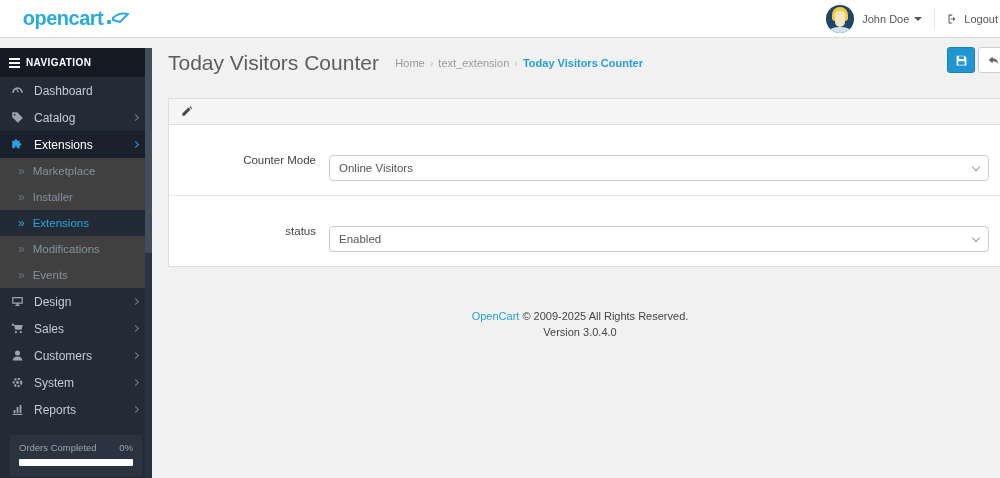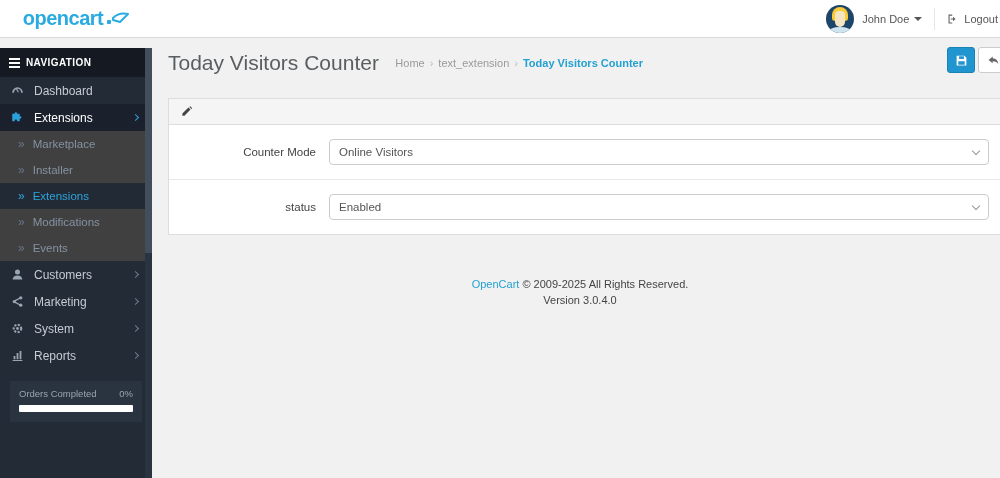--- a/index.html
+++ b/index.html
@@ -86,21 +86,21 @@
   .btn-back svg { width:13px; height:13px; fill:#666; }
 
   .panel { margin:8px 3px 0 16px; background:#fff; border:1px solid #ddd; }
   .panel-heading { padding:7px 12px; background:#f5f5f5; border-bottom:1px solid #ddd;
     font-size:12px; color:#444; display:flex; align-items:center; gap:7px; }
   .panel-heading svg { width:11px; height:11px; fill:#444; }
   .form-row { display:flex; align-items:center; padding:14px 15px; }
   .form-row.bordered { border-bottom:1px solid #e8e8e8; }
   .form-row label { width:132px; text-align:right; font-weight:normal;
     font-size:11.5px; color:#444; flex:0 0 auto; }
-  .field { flex:1; margin-left:13px; position:relative; }
+  .field { flex:1; margin-left:13px; position:relative;margin-top:16px; }
   .field select { width:100%; height:26px; -webkit-appearance:none; appearance:none;
     border:1px solid #ccc; border-radius:4px; padding:0 24px 0 9px;
     font-size:11.5px; color:#555; background:#fff;
     font-family:"Liberation Sans","DejaVu Sans",sans-serif; }
   .sel-caret { position:absolute; right:10px; top:9px; width:6px; height:6px;
     border-right:1.5px solid #999; border-bottom:1.5px solid #999;
     transform:rotate(45deg); pointer-events:none; }
 
   .footer { text-align:center; margin-top:42px; font-size:11px; color:#444; line-height:1.45; }
   .footer a { color:#23a1d1; text-decoration:none; cursor:pointer; }
@@ -145,20 +145,29 @@
   </div>
   <ul class="menu">
     <li class="item">
       <span class="ic">
         <svg viewBox="0 0 16 16">
             <path d="M8 4a6.5 6.5 0 0 0-6.5 6.9l2.2-.2a4.3 4.3 0 0 1 2.5-4.2l2.3 4 1.3-.7-2.2-4A4.3 4.3 0 0 1 12.3 10.7l2.2.2A6.5 6.5 0 0 0 8 4z"></path>
           </svg>
       </span>
       <span class="lbl">Dashboard</span>
     </li>
+    <li class="item">
+      <span class="ic">
+        <svg viewBox="0 0 16 16">
+            <path fill-rule="evenodd" d="M7.6 1.5H1.5v6.1l7 7 6.1-6.1-7-7zM4.6 5.6a1.1 1.1 0 1 1 0-2.2 1.1 1.1 0 0 1 0 2.2z"></path>
+          </svg>
+      </span>
+      <span class="lbl">Catalog</span>
+      <span class="chev"></span>
+    </li>
     <li class="item active">
       <span class="ic">
         <svg viewBox="0 0 16 16">
             <path d="M6 1.5c.8 0 1.5.6 1.5 1.4 0 .2-.1.5-.2.6h3.4v3.2c.2-.1.4-.2.7-.2.8 0 1.4.7 1.4 1.5s-.6 1.5-1.4 1.5c-.3 0-.5-.1-.7-.2v3.2H7.3c.1-.2.2-.4.2-.7 0-.8-.7-1.4-1.5-1.4s-1.5.6-1.5 1.4c0 .3.1.5.2.7H1.5V3.5h3.2c-.1-.1-.2-.4-.2-.6 0-.8.7-1.4 1.5-1.4z"></path>
           </svg>
       </span>
       <span class="lbl">Extensions</span>
       <span class="chev"></span>
     </li>
   </ul>
@@ -181,36 +190,44 @@
     </li>
     <li>
       <span class="dbl"></span>
       <span>Events</span>
     </li>
   </ul>
   <ul class="menu">
     <li class="item">
       <span class="ic">
         <svg viewBox="0 0 16 16">
+            <path fill-rule="evenodd" d="M1.5 2.5h13v8.2H9.2l.5 1.8h1.3v1H5v-1h1.3l.5-1.8H1.5V2.5zM3 4h10v5.2H3V4z"></path>
+          </svg>
+      </span>
+      <span class="lbl">Design</span>
+      <span class="chev"></span>
+    </li>
+    <li class="item">
+      <span class="ic">
+        <svg viewBox="0 0 16 16">
+            <path d="M1 2h2.4l.5 1.8h10.6l-1.6 5.7H5.3L4 4.5H1V2z"></path>
+            <circle cx="6" cy="12.4" r="1.4"></circle>
+            <circle cx="12" cy="12.4" r="1.4"></circle>
+          </svg>
+      </span>
+      <span class="lbl">Sales</span>
+      <span class="chev"></span>
+    </li>
+    <li class="item">
+      <span class="ic">
+        <svg viewBox="0 0 16 16">
             <path d="M8 8a3.1 3.1 0 1 0 0-6.2A3.1 3.1 0 0 0 8 8zm-6 6.2c0-3 2.7-5 6-5s6 2 6 5H2z"></path>
           </svg>
       </span>
       <span class="lbl">Customers</span>
-      <span class="chev"></span>
-    </li>
-    <li class="item">
-      <span class="ic">
-        <svg viewBox="0 0 16 16">
-            <path d="M4.2 9.4L11 13l.8-1.4-6.8-3.6zM11 3L4.2 6.6l.8 1.4L11.8 4.4z"></path>
-            <circle cx="12" cy="3.5" r="2"></circle>
-            <circle cx="4" cy="8" r="2"></circle>
-            <circle cx="12" cy="12.5" r="2"></circle>
-          </svg>
-      </span>
-      <span class="lbl">Marketing</span>
       <span class="chev"></span>
     </li>
     <li class="item">
       <span class="ic">
         <svg viewBox="0 0 16 16">
             <circle cx="8" cy="8" r="4.6" fill="none" stroke="currentColor" stroke-width="2.6" stroke-dasharray="2.6 1.7"></circle>
             <circle cx="8" cy="8" r="1.7"></circle>
           </svg>
       </span>
       <span class="lbl">System</span>

